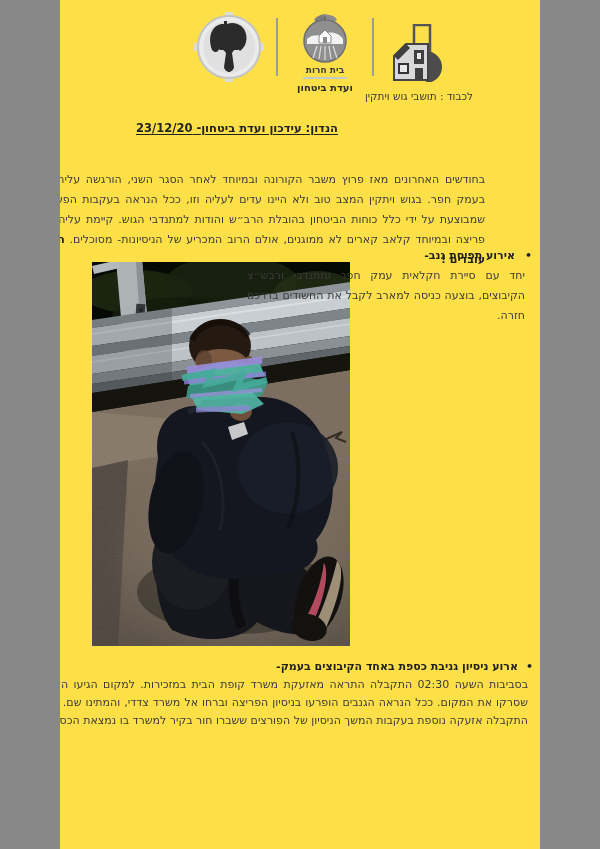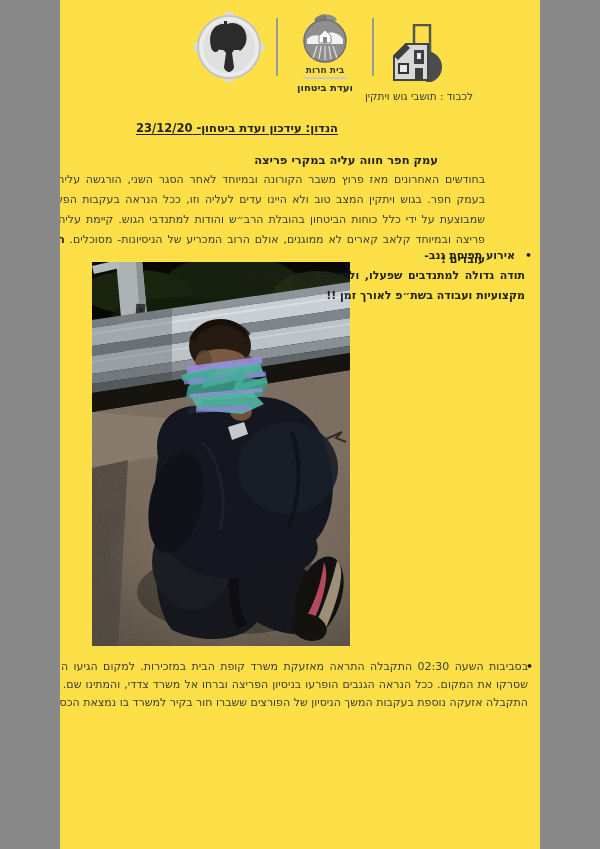--- a/index.html
+++ b/index.html
@@ -99,21 +99,20 @@
         <rect x="13" y="40" width="9" height="9" fill="#e8e8e8" stroke="#333" stroke-width="2"></rect>
         <rect x="28" y="26" width="10" height="14" fill="#3f3f3f"></rect>
         <rect x="31" y="29" width="4" height="6" fill="#e8e8e8"></rect>
         <rect x="29" y="44" width="8" height="12" fill="#3f3f3f"></rect>
       </svg>
     </div>
   </div>
 
   <div class="recipient">לכבוד : תושבי גוש ויתקין</div>
   <div class="subject">הנדון: עידכון ועדת ביטחון- 23/12/20</div>
-  <div class="headline">עמק חפר חווה עליה במקרי פריצה</div>
 
   <p class="intro"><span>בחודשים האחרונים מאז פרוץ משבר הקורונה ובמיוחד לאחר הסגר השני, הורגשה עליה בכמות האירועים בעמק חפר. בגוש ויתקין המצב טוב ולא היינו עדים לעליה וזו, ככל הנראה בעקבות הפעילות האינטנסיבית שמבוצעת על ידי כלל כוחות הביטחון בהובלת הרב״ש והודות למתנדבי הגוש. קיימת עליה מסוימת בניסיונות פריצה ובמיוחד קלאב קארים לא ממוגנים, אולם הרוב המכריע של הניסיונות- מסוכלים.</span> <b>ההרתעה והמניעה עובדים !</b></p>
 
   <div class="photo-wrap" role="img" aria-label="חשוד כורע על הכביש ליד מעקה בטיחות בלילה, פניו מוסתרות בשרבוט">
     <svg viewBox="0 0 258 384" preserveAspectRatio="none">
       <defs>
         <linearGradient id="roadGrad" x1="0" y1="0.3" x2="0" y2="1">
           <stop offset="0" stop-color="#77695b"></stop>
           <stop offset="0.5" stop-color="#6b5e51"></stop>
           <stop offset="1" stop-color="#544b41"></stop>
@@ -205,23 +204,24 @@
         <path d="M90,116 L120,110 L115,122 L150,114 L145,126 L175,118" stroke="#46ab9a" stroke-width="6" fill="none" opacity="0.9"></path>
       </g>
     </svg>
   </div>
 
   <div class="col-right">
     <div class="bullet-head">
       <span class="bullet-marker">•</span>
       <b>אירוע תפיסת גנב-</b>
     </div>
-    <p><b>תודה גדולה למתנדבים שפעלו, ולסיירת החקלאית על מקצועיות ועבודה בשת״פ לאורך זמן !!</b></p>
+    <p>יחד עם סיירת חקלאית עמק חפר ומתנדבי ורבש״צ הקיבוצים, בוצעה כניסה למארב לקבל את החשודים בדרכם חזרה.</p>
   </div>
 
   <div class="bullet2">
     <div class="bullet-head">
       <span class="bullet-marker">•</span>
+      <b>ארוע ניסיון גניבת כספת באחד הקיבוצים בעמק-</b>
     </div>
     <p>בסביבות השעה 02:30 התקבלה התראה מאזעקת משרד קופת הבית במזכירות. למקום הגיעו האחראי וסייר הביטחון שסרקו את המקום. ככל הנראה הגנבים הופרעו בניסיון הפריצה וברחו אל משרד צדדי, והמתינו שם. בשעה 04:30 לערך, התקבלה אזעקה נוספת בעקבות המשך הניסיון של הפורצים ששברו חור בקיר למשרד בו נמצאת הכספת.</p>
   </div>
 
 </div>
 
 </body></html>

